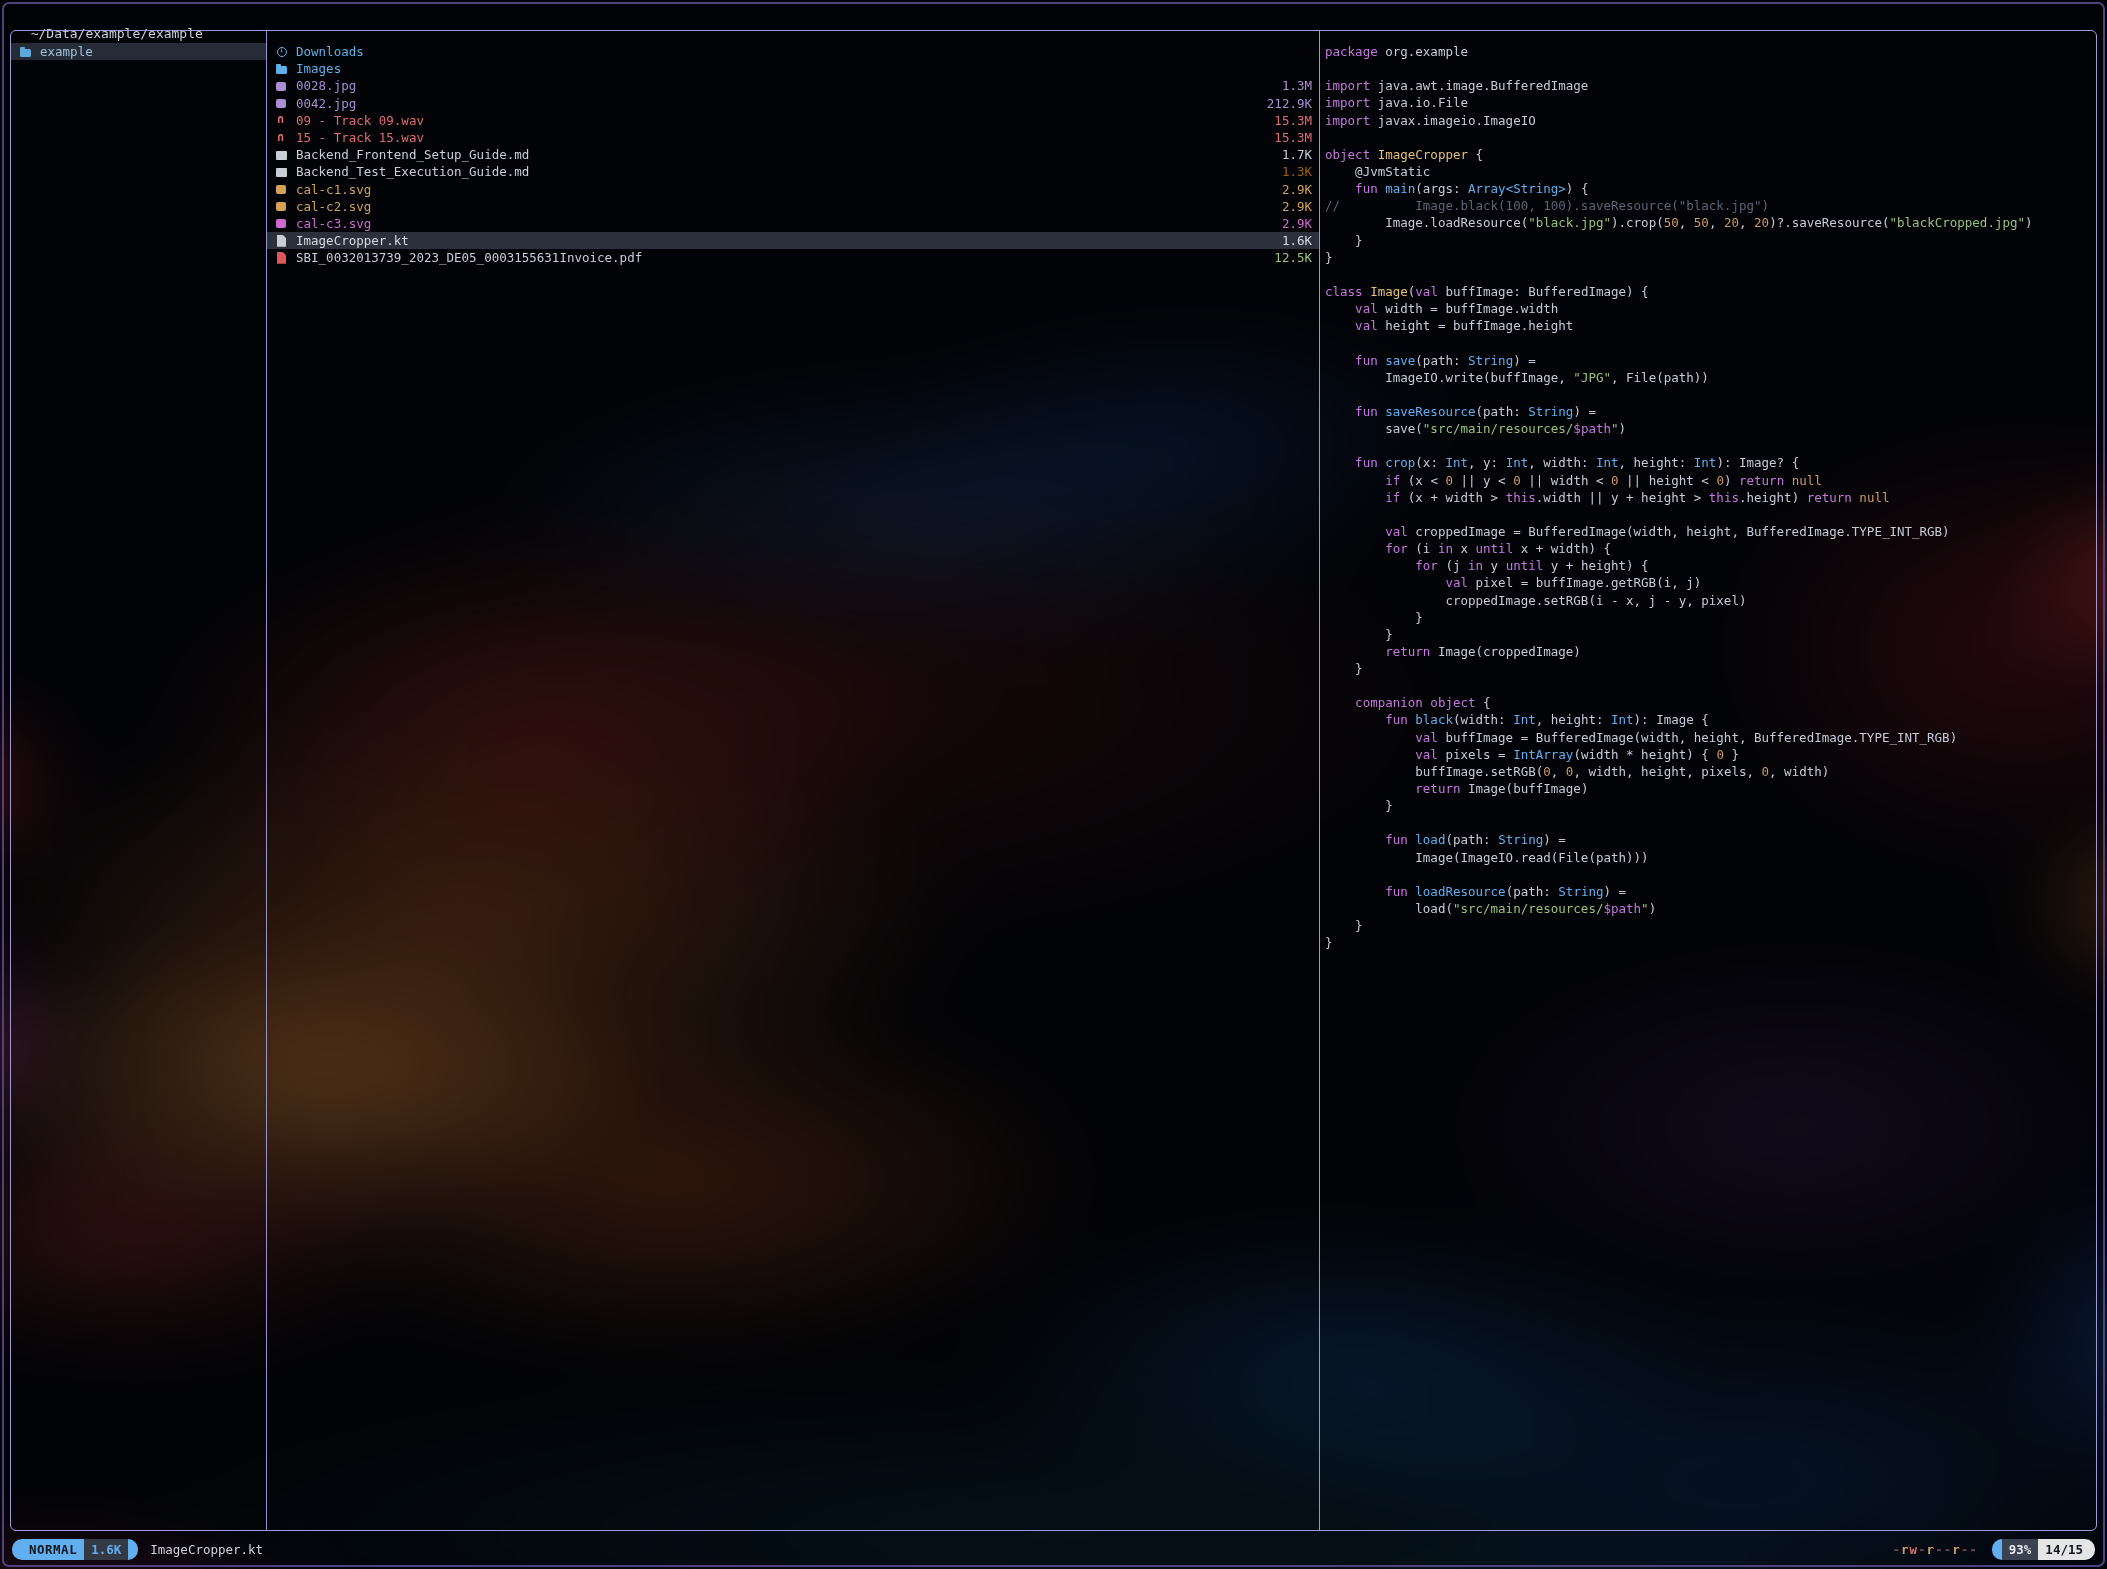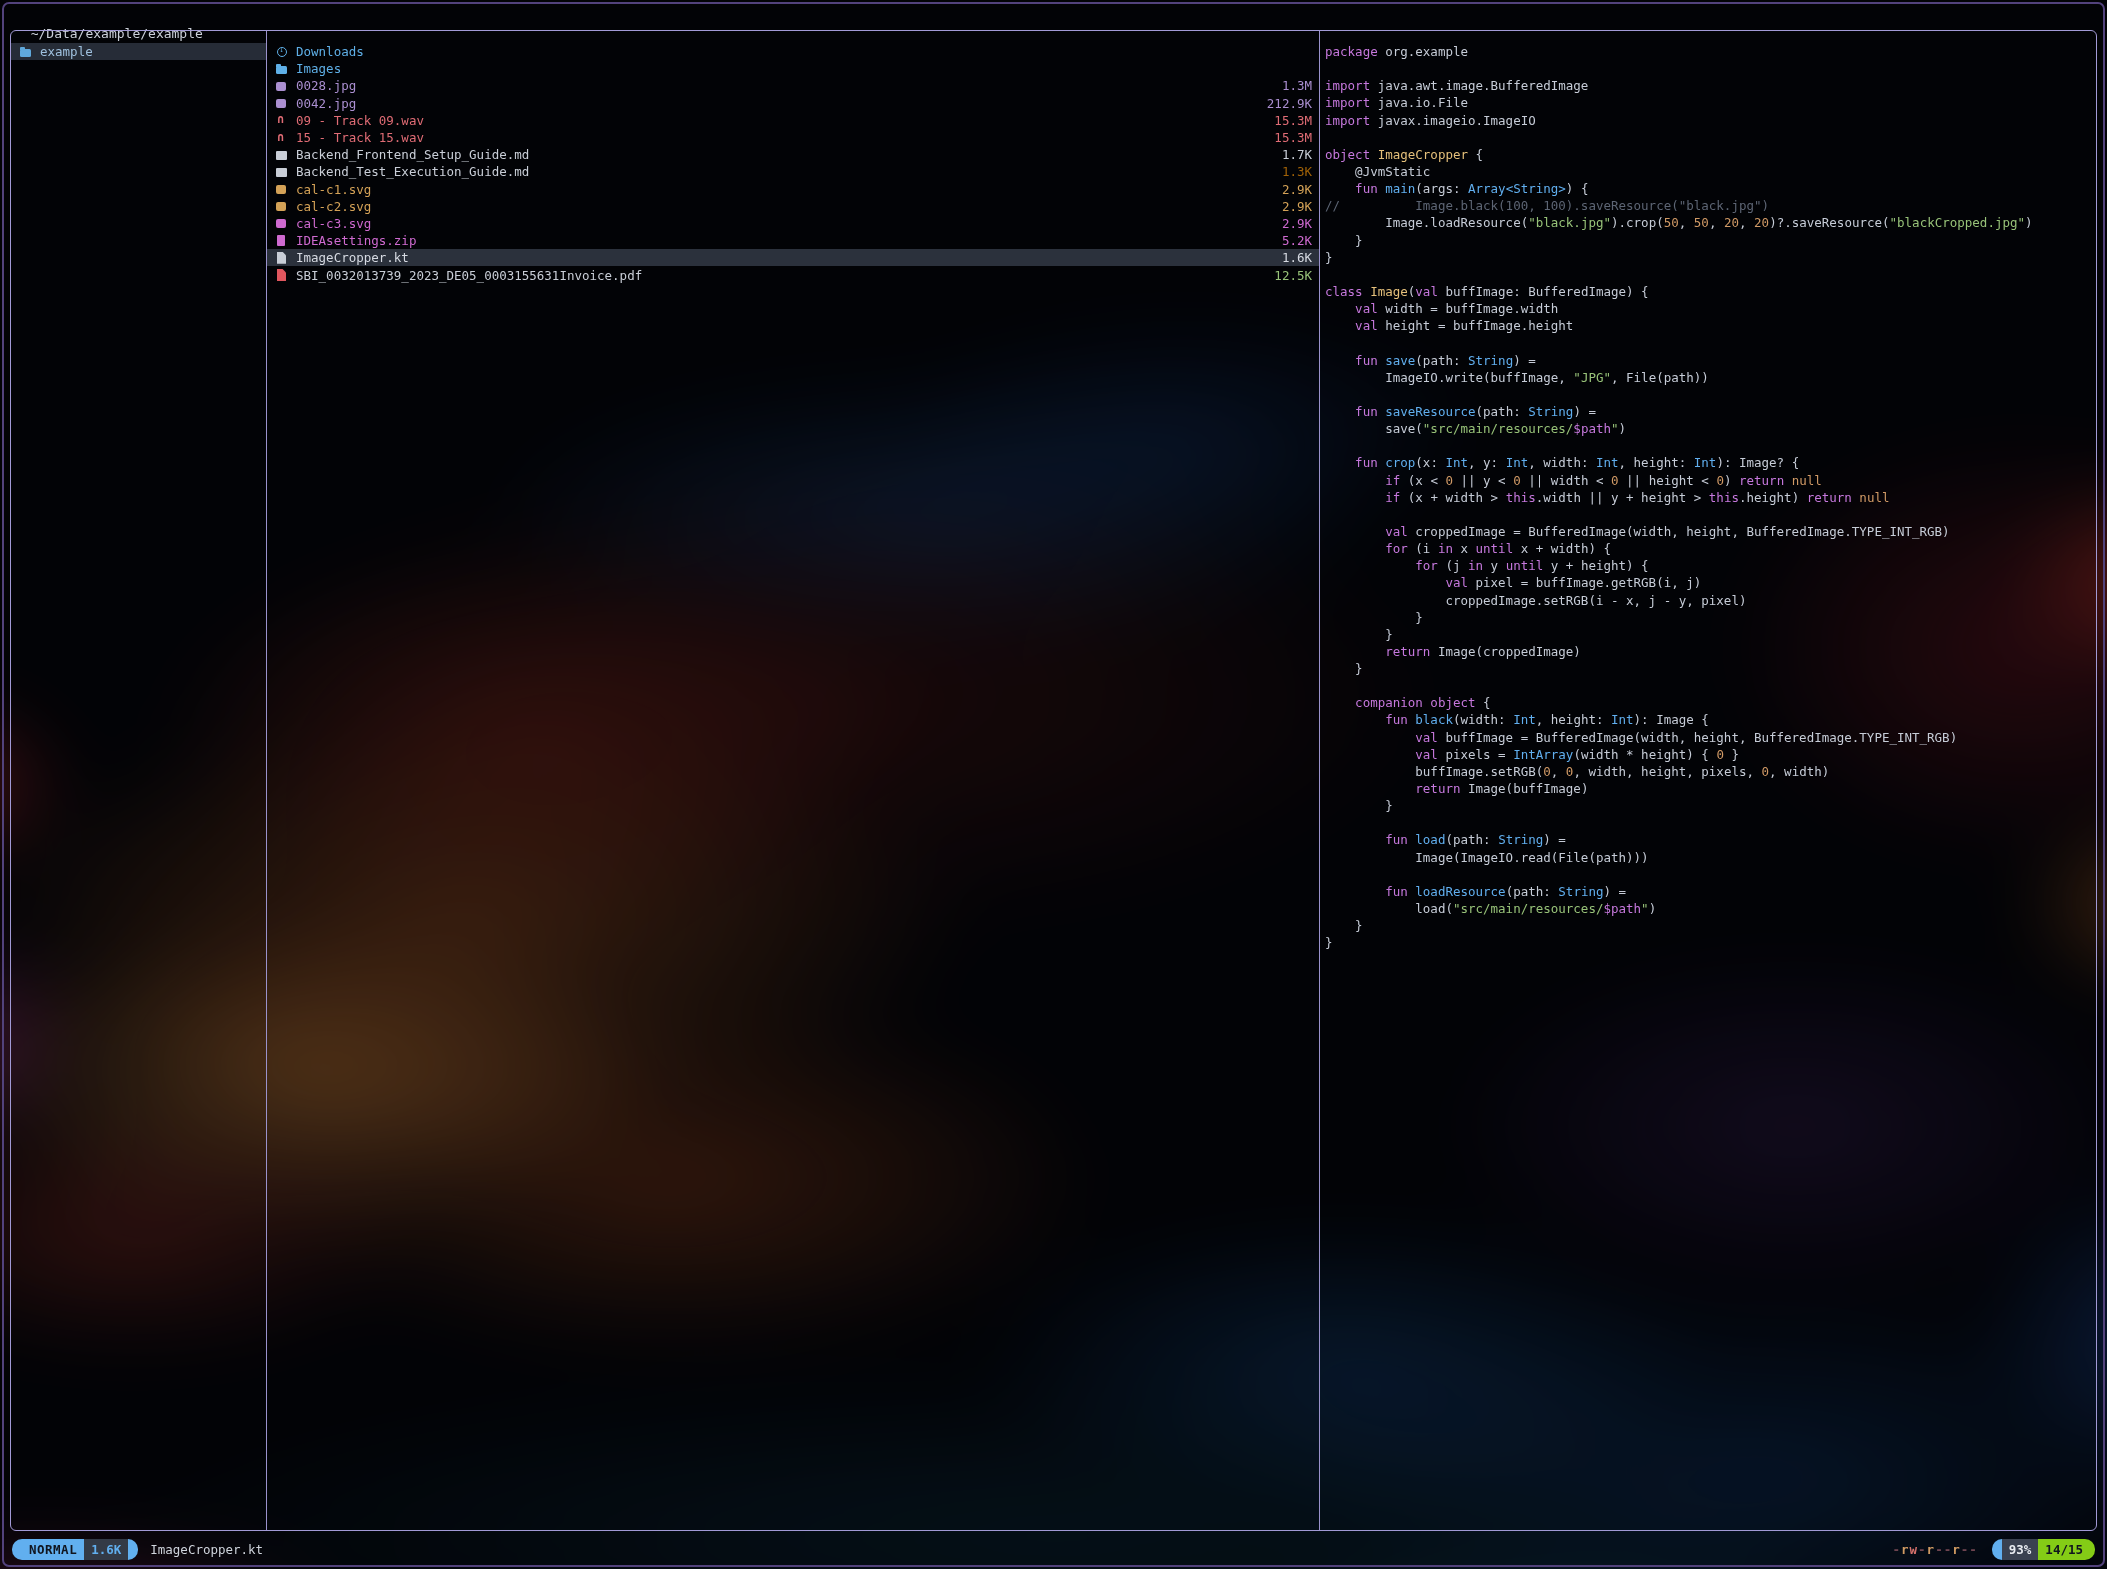--- a/index.html
+++ b/index.html
@@ -75,21 +75,21 @@
   .statusbar{position:absolute;left:12px;right:12px;bottom:9px;height:22px;
     display:flex;align-items:center;font-size:12.5px;}
   .pill{display:flex;align-items:stretch;height:21px;line-height:21px;}
   .cap{width:10px;background:#61afef;}
   .cap.l{border-radius:10px 0 0 10px;}
   .cap.r{border-radius:0 10px 10px 0;}
   .seg{padding:0 7px;font-weight:bold;}
   .seg.mode{background:#61afef;color:#10151f;letter-spacing:.5px;}
   .seg.fsizeb{background:#333a46;color:#61afef;}
   .seg.pct{background:#3a4150;color:#e8ebf0;}
-  .seg.pos{background:#84cc16;color:#10151f;border-radius:0 10px 10px 0;padding-right:12px;}
+  .seg.pos{background:#e5e5e5;color:#10151f;border-radius:0 10px 10px 0;padding-right:12px;}
   .sb-filename{margin-left:12px;color:#cfd4dc;}
   .sb-right{margin-left:auto;display:flex;align-items:center;}
   .perm{margin-right:14px;letter-spacing:1px;font-weight:bold;}
   .pm-d{color:#6f4550;} .pm-r{color:#cf9a62;} .pm-w{color:#d4706b;}
 </style>
 </head>
 <body>
 
 <div class="wallpaper">
   <div class="blobs"></div>
@@ -176,26 +176,20 @@
           <span class="ficon image" style="color: rgb(212, 162, 87);"></span>
           <span class="fname" style="color: rgb(212, 162, 87);">cal-c2.svg</span>
           <span class="spacer"></span>
           <span class="fsize" style="color: rgb(212, 162, 87);">2.9K</span>
         </div>
         <div class="row">
           <span class="ficon image" style="color: rgb(207, 106, 208);"></span>
           <span class="fname" style="color: rgb(207, 106, 208);">cal-c3.svg</span>
           <span class="spacer"></span>
           <span class="fsize" style="color: rgb(207, 106, 208);">2.9K</span>
-        </div>
-        <div class="row">
-          <span class="ficon archive" style="color: rgb(207, 106, 208);"></span>
-          <span class="fname" style="color: rgb(207, 106, 208);">IDEAsettings.zip</span>
-          <span class="spacer"></span>
-          <span class="fsize" style="color: rgb(207, 106, 208);">5.2K</span>
         </div>
         <div class="row selected">
           <span class="ficon page" style="color: rgb(201, 206, 215);"></span>
           <span class="fname" style="color: rgb(214, 218, 226);">ImageCropper.kt</span>
           <span class="spacer"></span>
           <span class="fsize" style="color: rgb(214, 218, 226);">1.6K</span>
         </div>
         <div class="row">
           <span class="ficon page" style="color: rgb(224, 86, 94);"></span>
           <span class="fname" style="color: rgb(201, 206, 215);">SBI_0032013739_2023_DE05_0003155631Invoice.pdf</span>

